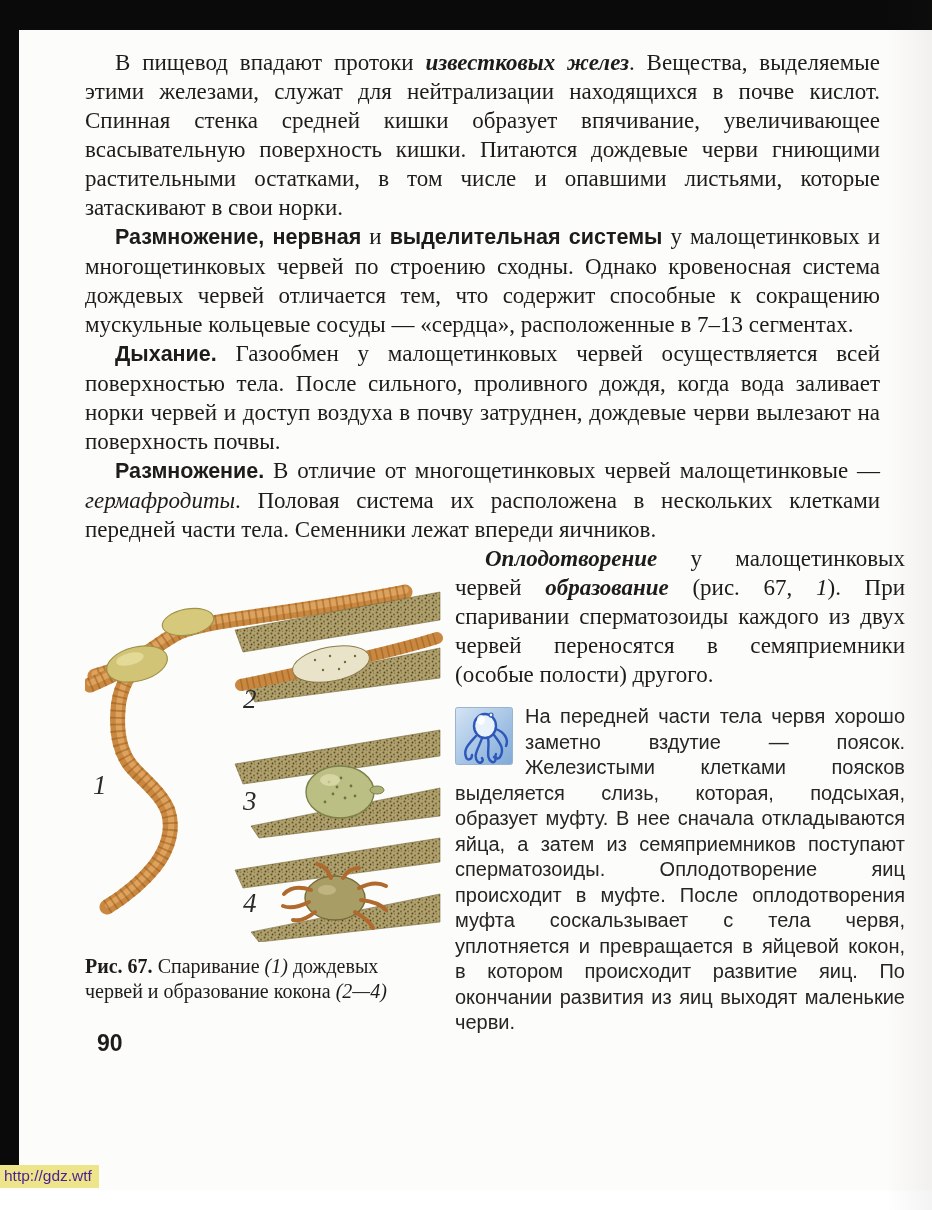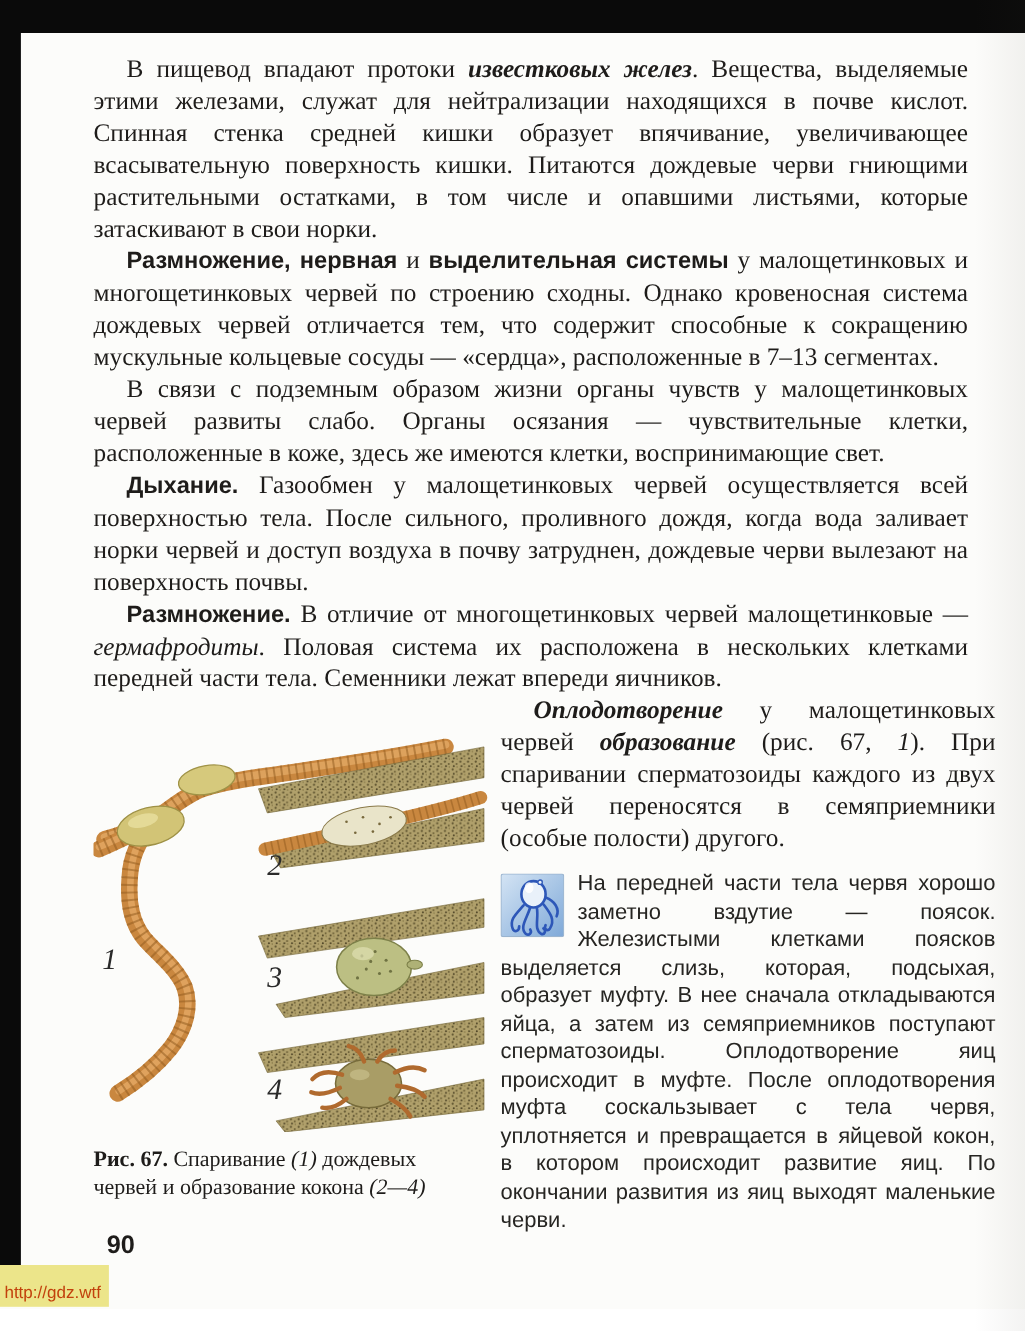--- a/index.html
+++ b/index.html
@@ -27,37 +27,36 @@
   .figure-wrap{margin-top:26px;}
   p.caption{margin:8px 0 0 0;font-size:20px;line-height:25px;text-align:left;width:356px;}
   .caption .capb{font-weight:bold;}
   .page-number{margin-top:26px;font-family:"Liberation Sans",sans-serif;font-weight:bold;font-size:23px;margin-left:12px;}
 
   .p6{text-indent:34px;}
   .sidebar{margin-top:15px;font-family:"Liberation Sans",sans-serif;font-size:20px;
            line-height:25.5px;text-align:justify;color:#262522;word-spacing:1.5px;}
   .note-icon{float:left;width:58px;height:58px;margin:3px 12px 10px 0;}
 
-  .watermark{position:absolute;left:0;bottom:2px;background:#ece58a;color:#c2410c;
-             font-family:"Liberation Sans",sans-serif;font-size:15.5px;padding:17px 7px 3px 4px;}
+  .watermark{position:absolute;left:0;bottom:2px;background:#ece58a;color:#4c1d95;
+             font-family:"Liberation Sans",sans-serif;font-size:15.5px;padding:2px 7px 3px 4px;}
 </style>
 </head>
 <body>
 
 <div class="page">
   <div class="border-top"></div>
   <div class="border-left"></div>
 
   <div class="content">
 
     <p class="body"><span>В пищевод впадают протоки </span><span class="bi">известковых желез</span><span>. Вещества, выделяемые этими железами, служат для нейтрализации находящихся в почве кислот. Спинная стенка средней кишки образует впячивание, увеличивающее всасывательную поверхность кишки. Питаются дождевые черви гниющими растительными остатками, в том числе и опавшими листьями, которые затаскивают в свои норки.</span></p>
 
     <p class="body"><span class="sansb">Размножение, нервная</span><span> и </span><span class="sansb">выделительная системы</span><span> у малощетинковых и многощетинковых червей по строению сходны. Однако кровеносная система дождевых червей отличается тем, что содержит способные к сокращению мускульные кольцевые сосуды — «сердца», расположенные в 7–13 сегментах.</span></p>
 
-    <p class="body"><span>В связи с подземным образом жизни органы чувств у малощетинковых червей развиты слабо. Органы осязания — чувствительные клетки, расположенные в коже, здесь же имеются клетки, воспринимающие свет.</span></p>
 
     <p class="body"><span class="sansb">Дыхание.</span><span> Газообмен у малощетинковых червей осуществляется всей поверхностью тела. После сильного, проливного дождя, когда вода заливает норки червей и доступ воздуха в почву затруднен, дождевые черви вылезают на поверхность почвы.</span></p>
 
     <p class="body"><span class="sansb">Размножение.</span><span> В отличие от многощетинковых червей малощетинковые — </span><span class="it">гермафродиты</span><span>. Половая система их расположена в нескольких клетками передней части тела. Семенники лежат впереди яичников.</span></p>
 
     <div class="row">
 
       <div class="left-col">
         <div class="figure-wrap">
           <svg width="360" height="372" viewBox="0 0 360 372">

